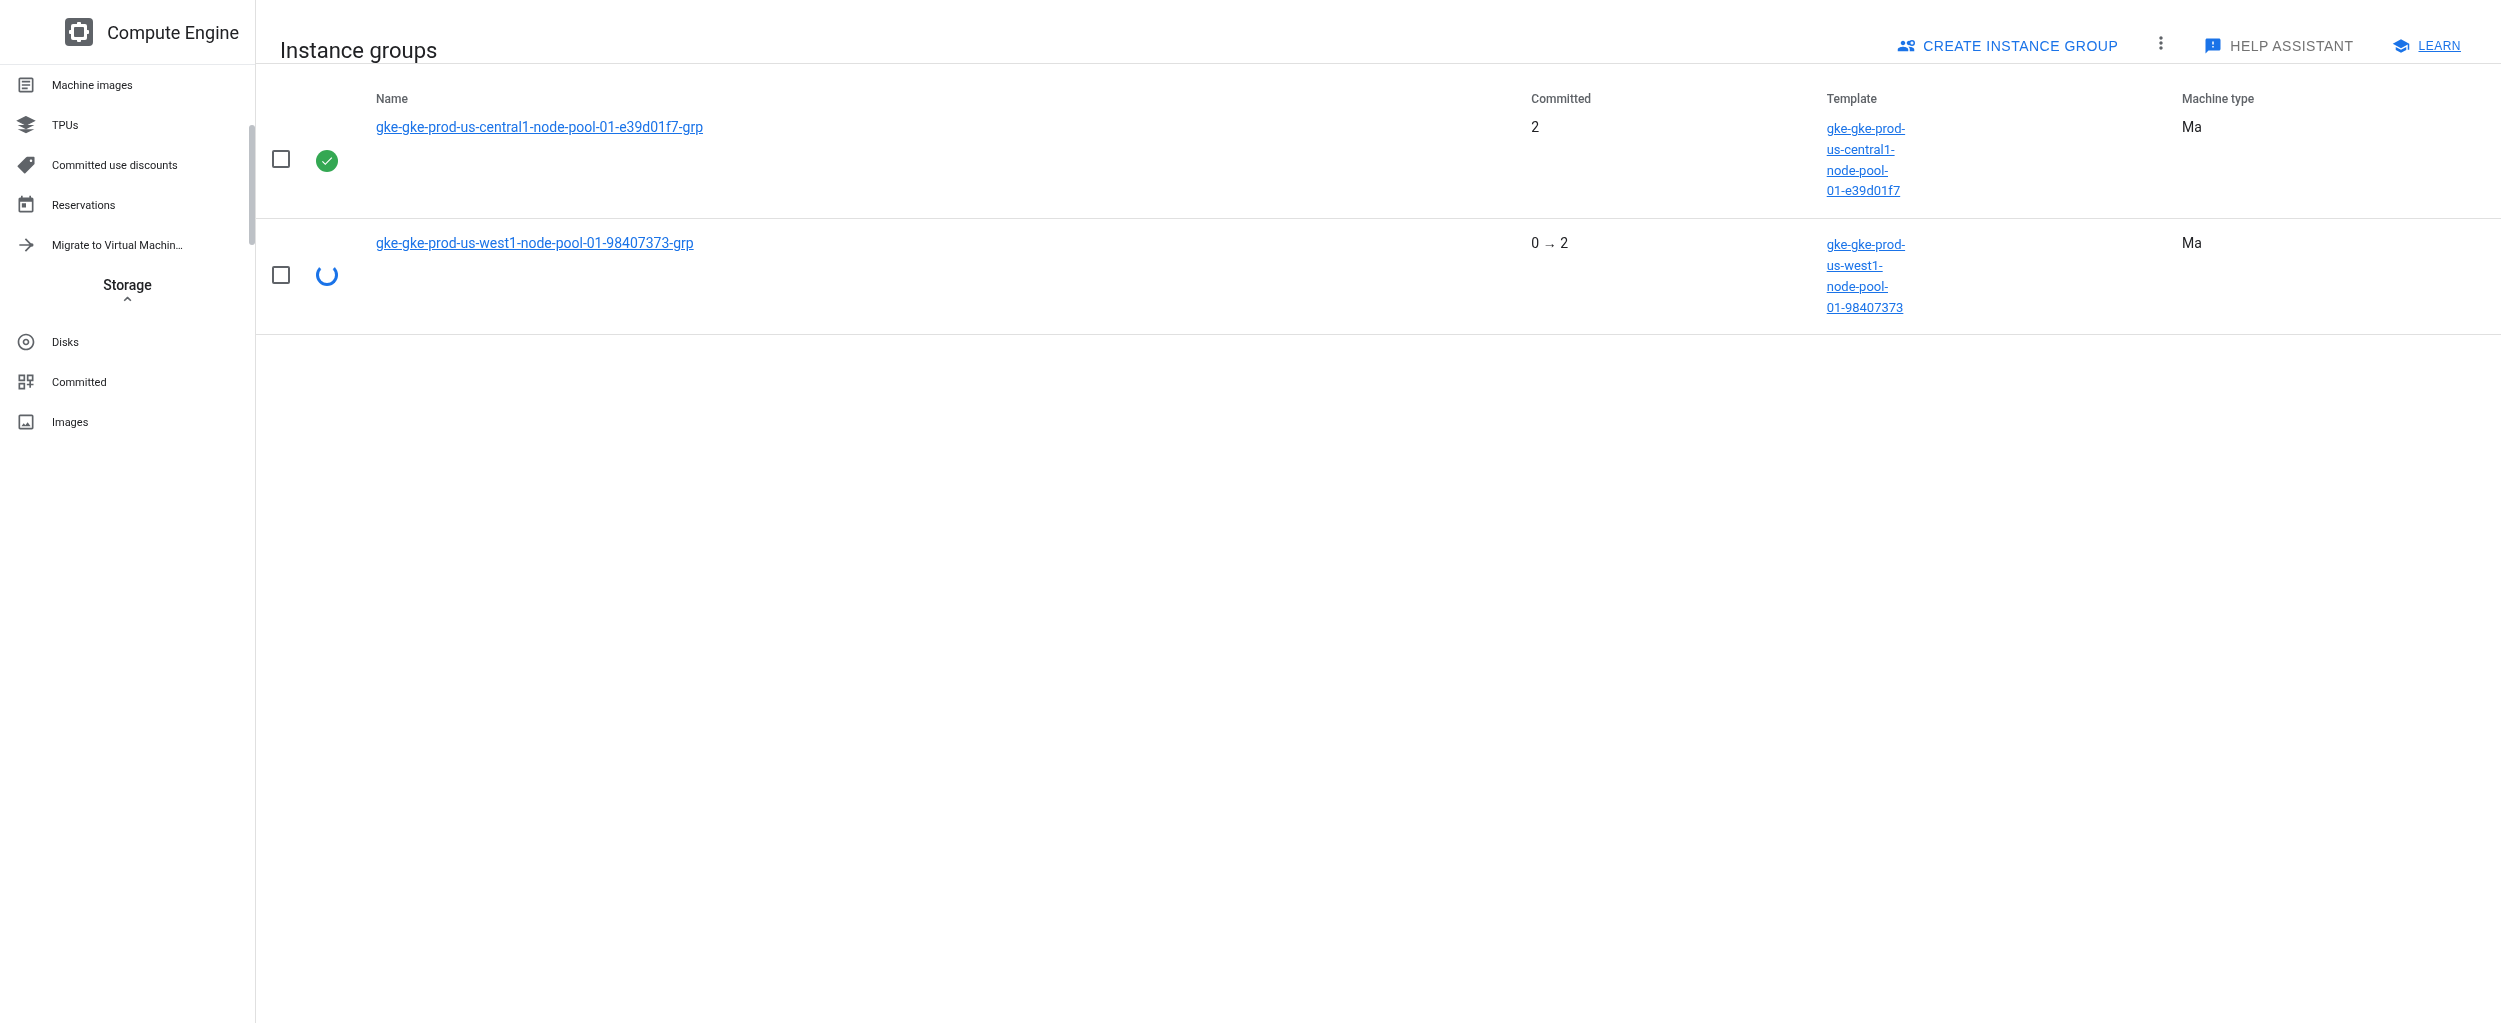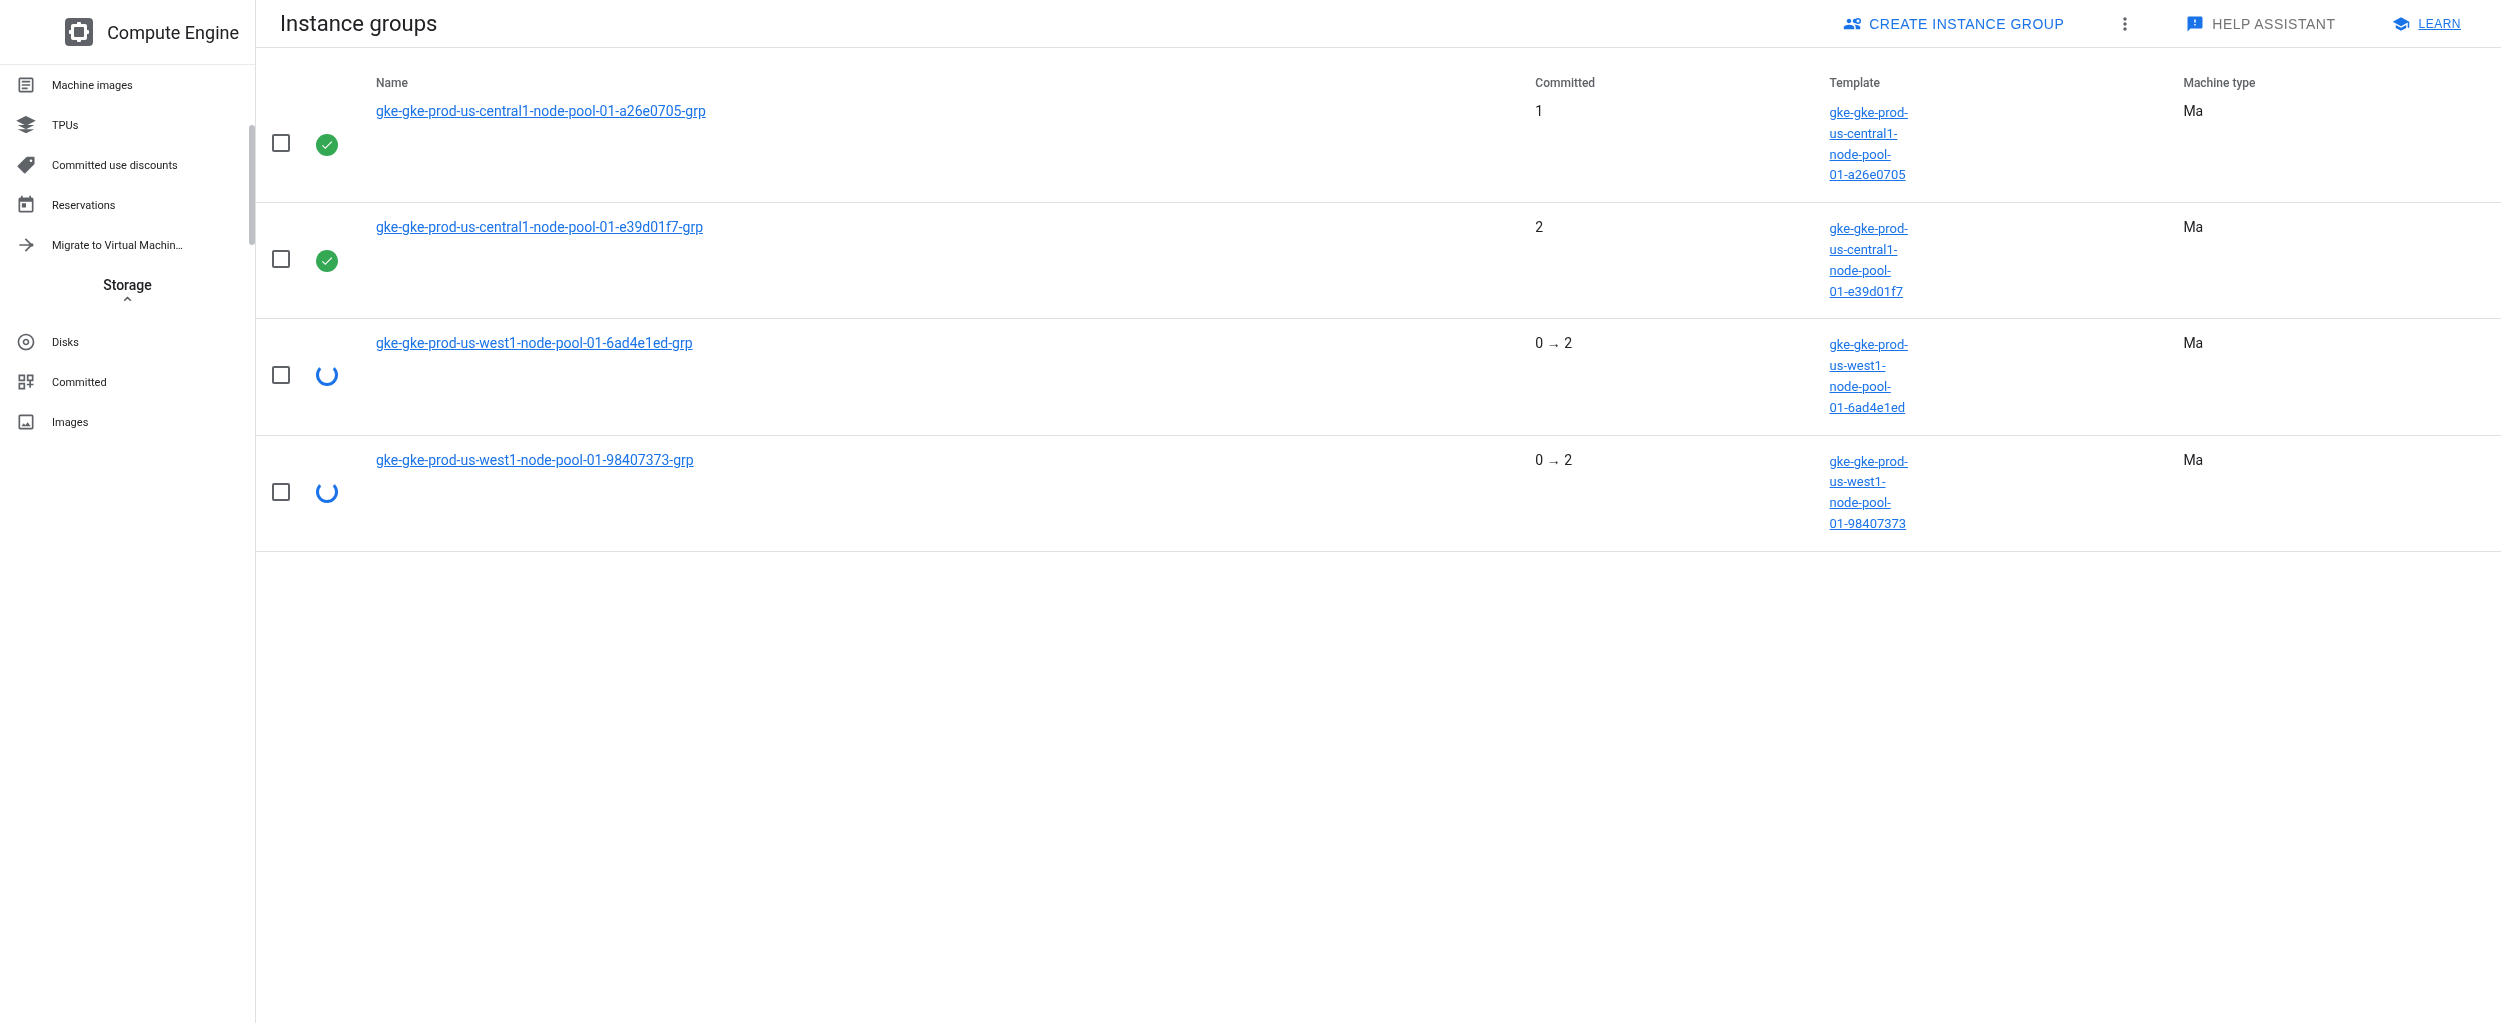--- a/index.html
+++ b/index.html
@@ -90,25 +90,25 @@
     #main {
       flex: 1;
       display: flex;
       flex-direction: column;
       overflow: hidden;
     }
 
     
     .topbar {
       display: flex;
-      align-items: center;
+      align-items: flex-end;
       padding: 0 24px;
-      height: 48px;
+      height: 64px;
       border-bottom: 1px solid #e0e0e0;
-      gap: 25px;
+      gap: 7px;
       flex-shrink: 0;
     }
     .topbar-title {
       font-size: 22px;
       font-weight: 400;
       color: #202124;
       flex: 1;
     }
     .topbar-btn {
       display: flex;
@@ -413,72 +413,40 @@
           <th style="width:52px;"></th>
           <th style="width:52px;"></th>
           <th>Name</th>
           <th>Committed</th>
           <th>Template</th>
           <th>Machine type</th>
         </tr>
       </thead>
       <tbody id="table-body">
 
+
         <tr>
           <td class="checkbox-cell">
             <span class="cb"></span>
           </td>
           <td class="status-cell">
             <span class="status-ok">
               <svg width="14" height="14" viewBox="0 0 24 24" fill="white">
                   <path d="M9 16.17L4.83 12l-1.42 1.41L9 19 21 7l-1.41-1.41z"></path>
                 </svg>
             </span>
           </td>
-          <td class="name-cell">gke-gke-prod-us-central1-node-pool-01-a26e0705-grp</td>
-          <td class="instances-cell">1</td>
-          <td class="template-cell">
-            gke-gke-prod-<br>us-central1-<br>node-pool-<br>01-a26e0705
-          </td>
-          <td class="machine-cell">Ma</td>
-        </tr>
-
-        <tr>
-          <td class="checkbox-cell">
-            <span class="cb"></span>
-          </td>
-          <td class="status-cell">
-            <span class="status-ok">
-              <svg width="14" height="14" viewBox="0 0 24 24" fill="white">
-                  <path d="M9 16.17L4.83 12l-1.42 1.41L9 19 21 7l-1.41-1.41z"></path>
-                </svg>
-            </span>
-          </td>
           <td class="name-cell">gke-gke-prod-us-central1-node-pool-01-e39d01f7-grp</td>
           <td class="instances-cell">2</td>
           <td class="template-cell">
             gke-gke-prod-<br>us-central1-<br>node-pool-<br>01-e39d01f7
           </td>
           <td class="machine-cell">Ma</td>
         </tr>
 
-        <tr>
-          <td class="checkbox-cell">
-            <span class="cb"></span>
-          </td>
-          <td class="status-cell">
-            <span class="status-loading"></span>
-          </td>
-          <td class="name-cell">gke-gke-prod-us-west1-node-pool-01-6ad4e1ed-grp</td>
-          <td class="instances-cell">0 → 2</td>
-          <td class="template-cell">
-            gke-gke-prod-<br>us-west1-<br>node-pool-<br>01-6ad4e1ed
-          </td>
-          <td class="machine-cell">Ma</td>
-        </tr>
 
         <tr>
           <td class="checkbox-cell">
             <span class="cb"></span>
           </td>
           <td class="status-cell">
             <span class="status-loading"></span>
           </td>
           <td class="name-cell">gke-gke-prod-us-west1-node-pool-01-98407373-grp</td>
           <td class="instances-cell">0 → 2</td>

